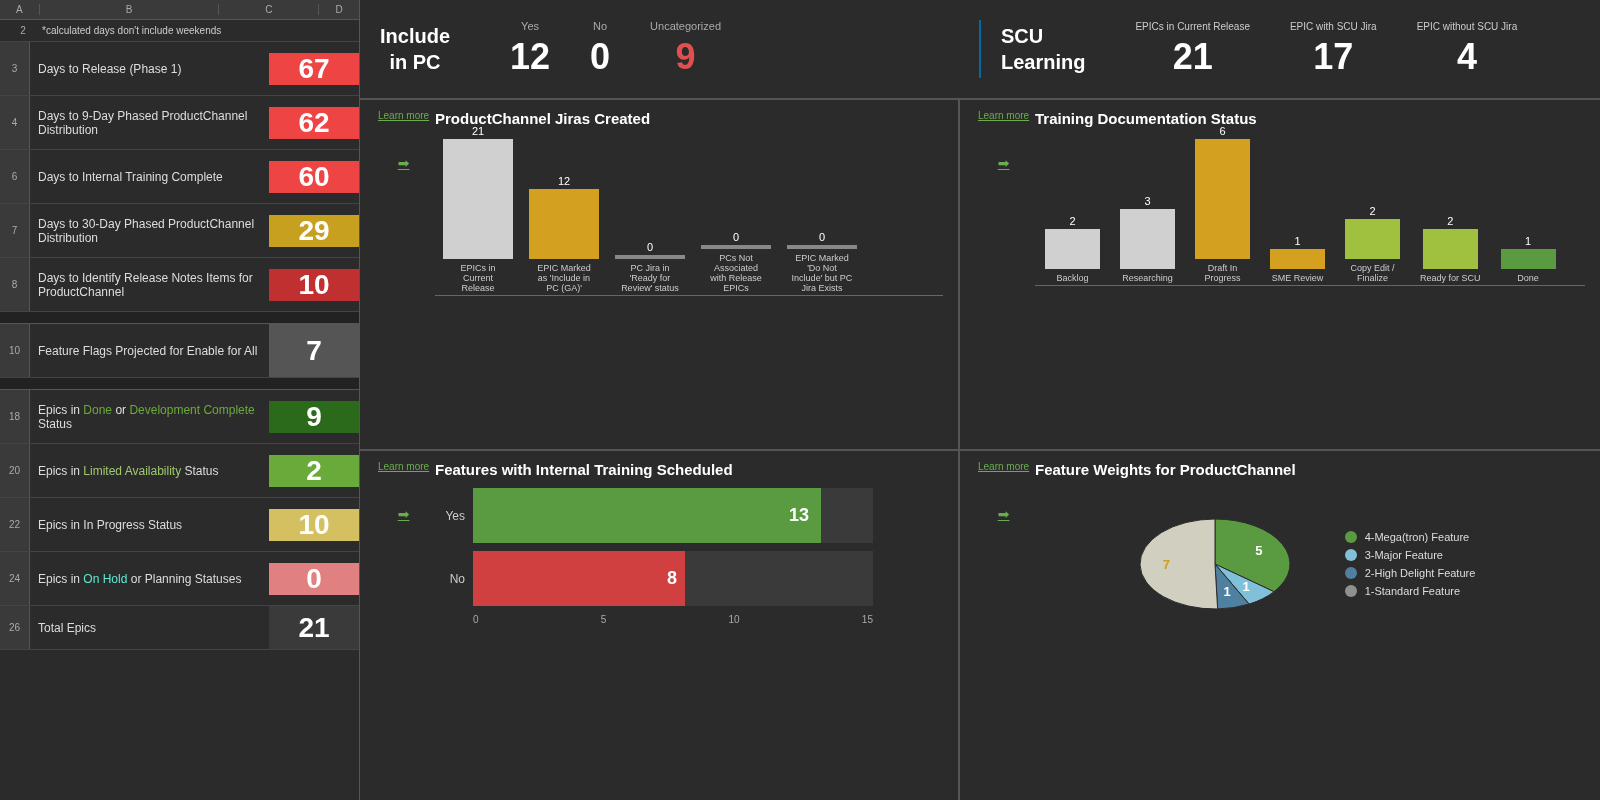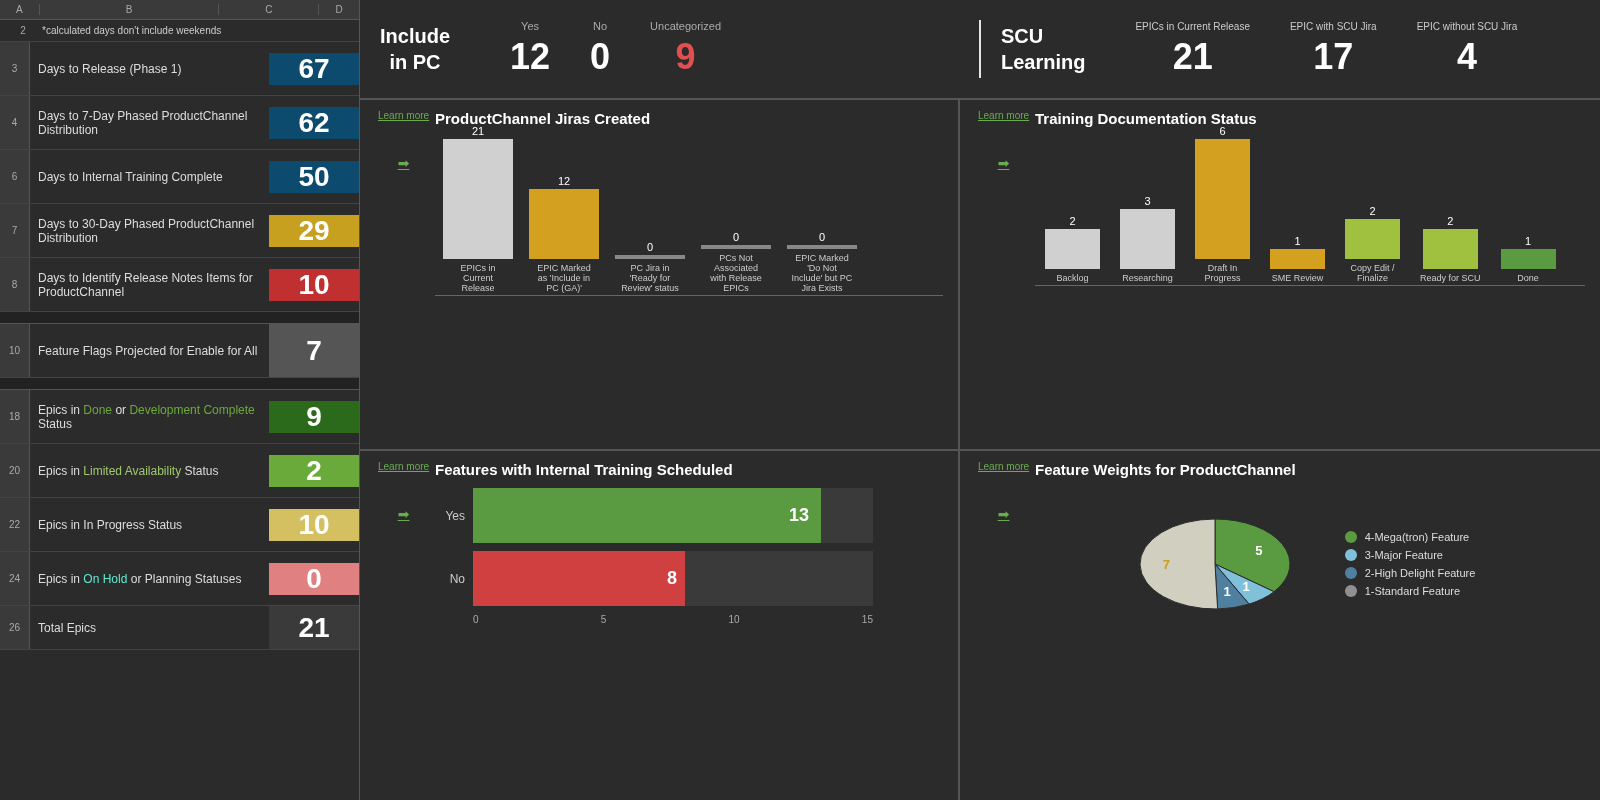--- a/index.html
+++ b/index.html
@@ -64,21 +64,21 @@
       min-width: 90px;
       height: 100%;
       display: flex;
       align-items: center;
       justify-content: center;
       font-size: 28px;
       font-weight: bold;
       color: #fff;
     }
 
-    .bg-green { background: #0c4a6e; }
+    .bg-green { background: #ef4444; }
     .bg-yellow { background: #c8a020; }
     .bg-red { background: #c03030; }
     .bg-dark-green { background: #2a6a1a; }
     .bg-light-green { background: #6aaa3a; }
     .bg-light-yellow { background: #d4c060; }
     .bg-light-red { background: #e08080; }
     .bg-grey { background: #555; }
 
     .separator-row {
       height: 12px;
@@ -110,21 +110,21 @@
       border-bottom: 2px solid #555;
       height: 100px;
       align-items: center;
     }
 
     .top-section {
       display: flex;
       flex: 1;
       align-items: center;
       padding: 0 20px;
-      border-right: 2px solid #e5e5e5;
+      border-right: 2px solid #0369a1;
     }
     .include-pc {
       display: flex;
       flex-direction: column;
       align-items: center;
       margin-right: 40px;
     }
 
     .pc-stat { display: flex; flex-direction: column; align-items: center; margin: 0 20px; }
     .pc-stat-label { font-size: 11px; color: #aaa; margin-bottom: 4px; }
@@ -263,27 +263,27 @@
   </div>
 
   <div id="metric-rows-container">
       <div class="metric-row">
     <div class="metric-row-num">3</div>
     <div class="metric-label">Days to Release (Phase 1)</div>
     <div class="metric-value-box bg-green">67</div>
   </div>
       <div class="metric-row">
     <div class="metric-row-num">4</div>
-    <div class="metric-label">Days to 7-Day Phased ProductChannel Distribution</div>
+    <div class="metric-label">Days to 9-Day Phased ProductChannel Distribution</div>
     <div class="metric-value-box bg-green">62</div>
   </div>
       <div class="metric-row">
     <div class="metric-row-num">6</div>
     <div class="metric-label">Days to Internal Training Complete</div>
-    <div class="metric-value-box bg-green">50</div>
+    <div class="metric-value-box bg-green">60</div>
   </div>
       <div class="metric-row">
     <div class="metric-row-num">7</div>
     <div class="metric-label">Days to 30-Day Phased ProductChannel Distribution</div>
     <div class="metric-value-box bg-yellow">29</div>
   </div>
       <div class="metric-row">
     <div class="metric-row-num">8</div>
     <div class="metric-label">Days to Identify Release Notes Items for ProductChannel</div>
     <div class="metric-value-box bg-red">10</div>

